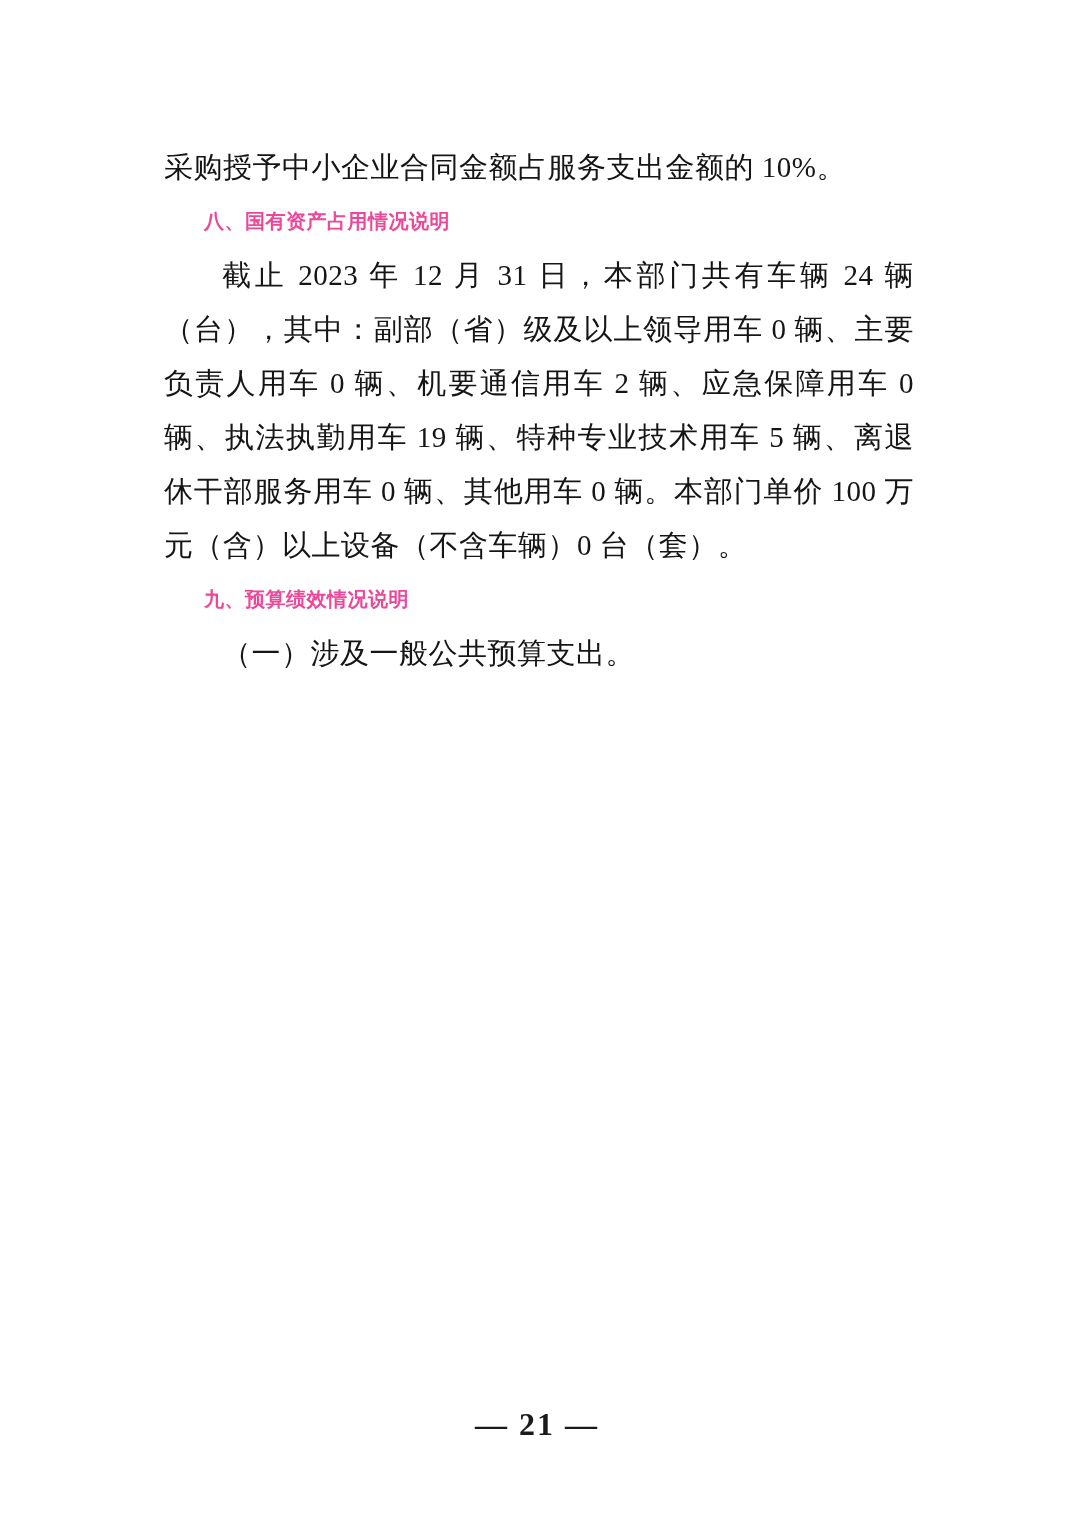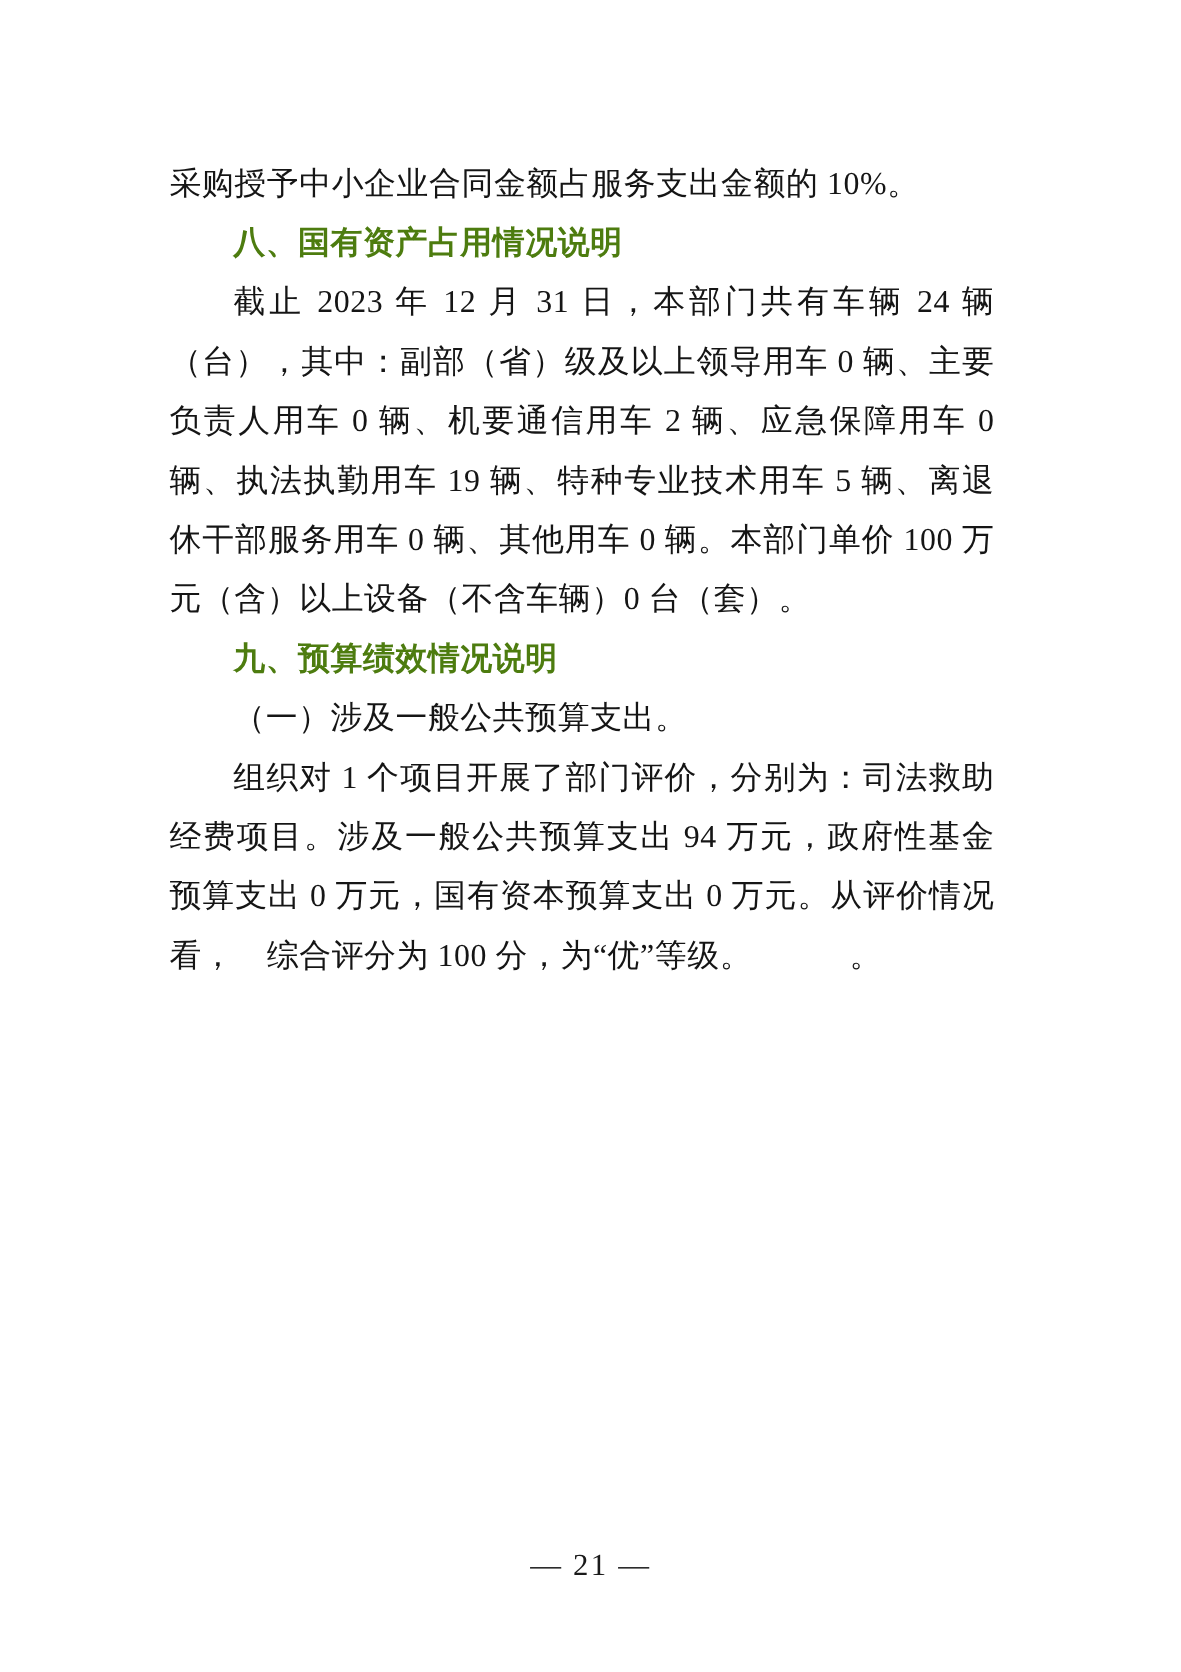--- a/index.html
+++ b/index.html
@@ -11,75 +11,75 @@
     position: relative;
     width: 1074px;
     height: 1520px;
     background: #ffffff;
     overflow: hidden;
     font-family: "Liberation Serif", "DejaVu Serif", serif;
     color: #151515;
   }
   .content {
     position: absolute;
-    left: 154px;
+    left: 164px;
     top: 140px;
     width: 750px;
     font-size: 29px;
     line-height: 54px;
     text-align: justify;
     letter-spacing: 0.5px;
   }
   .content p {
     margin: 0;
     text-indent: 2em;
   }
   .content p.continuation {
     text-indent: 0;
   }
   .content .sec-heading {
     margin: 0;
-    font-size: 29px;
+    font-size: 20px;
     line-height: 54px;
     font-weight: 700;
     text-indent: 2em;
     text-align: left;
     font-family: "Liberation Sans", "DejaVu Sans", sans-serif;
-    color: #4d7c0f;
+    color: #ec4899;
   }
   .page-footer {
     position: absolute;
     left: 0;
     top: 1404px;
     width: 100%;
     text-align: center;
-    font-size: 28px;
+    font-size: 32px;
     line-height: 40px;
     letter-spacing: 2px;
     color: #1a1a1a;
+    font-weight: bold;
   }
 </style>
 </head>
 <body>
 
 <div class="page">
 
   <div class="content">
 
     <p class="continuation">采购授予中小企业合同金额占服务支出金额的 10%。</p>
 
     <div class="sec-heading">八、国有资产占用情况说明</div>
 
     <p>截止 2023 年 12 月 31 日，本部门共有车辆 24 辆（台），其中：副部（省）级及以上领导用车 0 辆、主要负责人用车 0 辆、机要通信用车 2 辆、应急保障用车 0 辆、执法执勤用车 19 辆、特种专业技术用车 5 辆、离退休干部服务用车 0 辆、其他用车 0 辆。本部门单价 100 万元（含）以上设备（不含车辆）0 台（套）。</p>
 
     <div class="sec-heading">九、预算绩效情况说明</div>
 
     <p>（一）涉及一般公共预算支出。</p>
 
 
-    <p>组织对 1 个项目开展了部门评价，分别为：司法救助经费项目。涉及一般公共预算支出 94 万元，政府性基金预算支出 0 万元，国有资本预算支出 0 万元。从评价情况看，　综合评分为 100 分，为“优”等级。　　　。</p>
 
 
   </div>
 
   <div class="page-footer">— 21 —</div>
 
 </div>
 
 </body></html>

